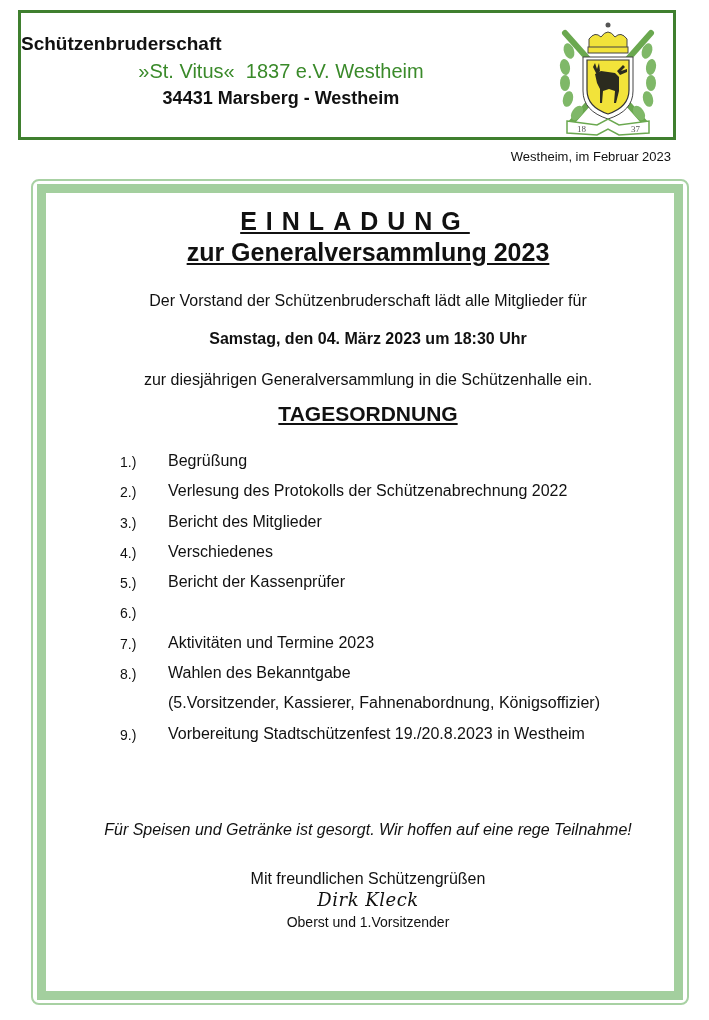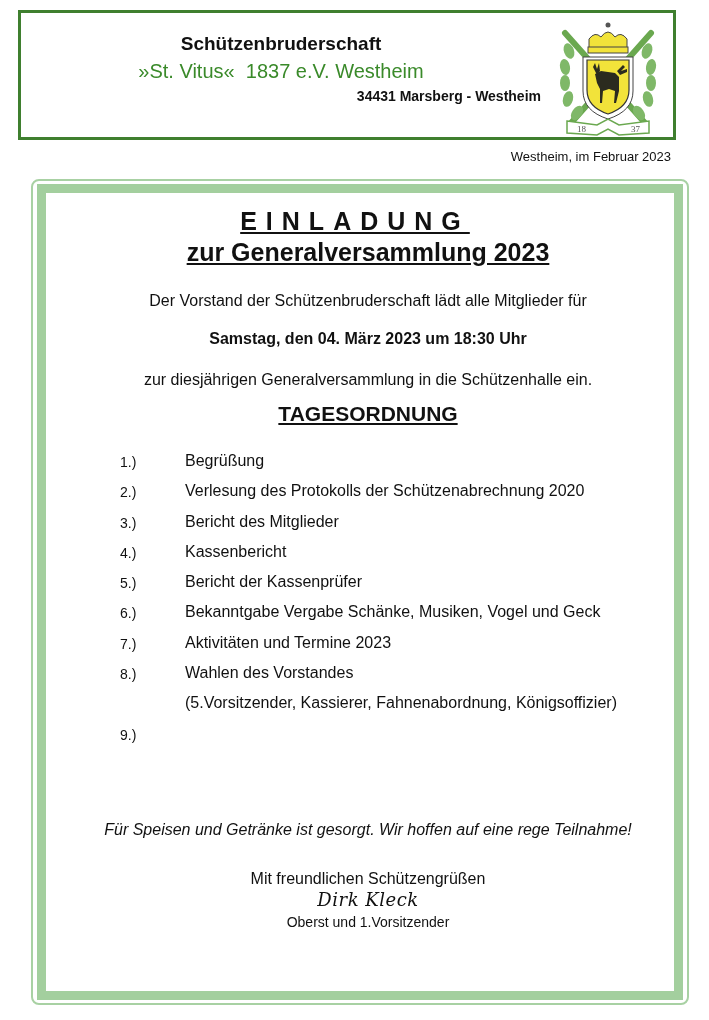--- a/index.html
+++ b/index.html
@@ -5,30 +5,30 @@
     html, body { margin: 0; padding: 0; background: #ffffff; }
     body {
       width: 709px; height: 1020px; position: relative; overflow: hidden;
       font-family: "Liberation Sans", sans-serif; color: #111;
     }
     .header-box {
       position: absolute; left: 18px; top: 10px; width: 652px; height: 124px;
       border: 3px solid #3f7f2f; box-sizing: content-box;
     }
     .org-line1 {
-      position: absolute; left: 0; width: 520px; top: 20px; text-align: center;
+      position: absolute; left: 0; width: 520px; top: 20px; text-align: left;
       font-weight: bold; font-size: 19px; color: #111;
     }
     .org-line2 {
       position: absolute; left: 0; width: 520px; top: 47px; text-align: center;
       font-weight: normal; font-size: 20px; color: #3a8a2a; white-space: pre;
     }
     .org-line3 {
-      position: absolute; left: 0; width: 520px; top: 75px; text-align: right;
-      font-weight: bold; font-size: 14px; color: #111;
+      position: absolute; left: 0; width: 520px; top: 75px; text-align: center;
+      font-weight: bold; font-size: 18px; color: #111;
     }
     .crest {
       position: absolute; left: 532px; top: 6px; width: 110px; height: 118px;
     }
     .dateline {
       position: absolute; right: 38px; top: 149px; font-size: 13px; color: #111;
     }
     .frame-outer {
       position: absolute; left: 31px; top: 179px; width: 658px; height: 826px;
       border: 2px solid #a8d1a3; border-radius: 8px; box-sizing: border-box;
@@ -55,21 +55,21 @@
     .intro2 {
       position: absolute; left: 0; width: 736px; top: 371px; text-align: center; font-size: 16px;
     }
     .agenda-title {
       position: absolute; left: 0; width: 736px; top: 402px; text-align: center;
       font-size: 21px; font-weight: bold; text-decoration: underline;
     }
     .agenda { position: absolute; left: 120px; top: 450px; width: 560px; }
     .agenda-row { height: 30.3px; position: relative; font-size: 16px; }
     .agenda-num { position: absolute; left: 0; top: 4px; font-size: 14px; }
-    .agenda-text { position: absolute; left: 65px; top: 2px; white-space: nowrap; }
+    .agenda-text { position: absolute; left: 48px; top: 2px; white-space: nowrap; }
     .closing {
       position: absolute; left: 0; width: 736px; top: 821px; text-align: center;
       font-size: 16px; font-style: italic;
     }
     .greeting {
       position: absolute; left: 0; width: 736px; top: 870px; text-align: center; font-size: 16px;
     }
     .signature {
       position: absolute; left: 0; width: 736px; top: 889px; text-align: center;
       font-family: "DejaVu Serif", serif; font-style: italic; font-size: 18px; letter-spacing: 0.5px;
@@ -136,51 +136,51 @@
 
 <div class="agenda-title">TAGESORDNUNG</div>
 
 <div class="agenda">
   <div class="agenda-row">
       <span class="agenda-num">1.)</span>
       <span class="agenda-text">Begrüßung</span>
     </div>
   <div class="agenda-row">
       <span class="agenda-num">2.)</span>
-      <span class="agenda-text">Verlesung des Protokolls der Schützenabrechnung 2020</span>
+      <span class="agenda-text">Verlesung des Protokolls der Schützenabrechnung 2022</span>
     </div>
   <div class="agenda-row">
       <span class="agenda-num">3.)</span>
       <span class="agenda-text">Bericht des Mitglieder</span>
     </div>
   <div class="agenda-row">
       <span class="agenda-num">4.)</span>
-      <span class="agenda-text">Kassenbericht</span>
+      <span class="agenda-text">Verschiedenes</span>
     </div>
   <div class="agenda-row">
       <span class="agenda-num">5.)</span>
       <span class="agenda-text">Bericht der Kassenprüfer</span>
     </div>
   <div class="agenda-row">
       <span class="agenda-num">6.)</span>
-      <span class="agenda-text">Bekanntgabe Vergabe Schänke, Musiken, Vogel und Geck</span>
     </div>
   <div class="agenda-row">
       <span class="agenda-num">7.)</span>
       <span class="agenda-text">Aktivitäten und Termine 2023</span>
     </div>
   <div class="agenda-row">
       <span class="agenda-num">8.)</span>
-      <span class="agenda-text">Wahlen des Vorstandes</span>
+      <span class="agenda-text">Wahlen des Bekanntgabe</span>
     </div>
   <div class="agenda-row">
       <span class="agenda-num"></span>
       <span class="agenda-text">(5.Vorsitzender, Kassierer, Fahnenabordnung, Königsoffizier)</span>
     </div>
   <div class="agenda-row">
       <span class="agenda-num">9.)</span>
+      <span class="agenda-text">Vorbereitung Stadtschützenfest 19./20.8.2023 in Westheim</span>
     </div>
 </div>
 
 <div class="closing">Für Speisen und Getränke ist gesorgt. Wir hoffen auf eine rege Teilnahme!</div>
 <div class="greeting">Mit freundlichen Schützengrüßen</div>
 <div class="signature">Dirk Kleck</div>
 <div class="role">Oberst und 1.Vorsitzender</div>
 
 </body></html>

